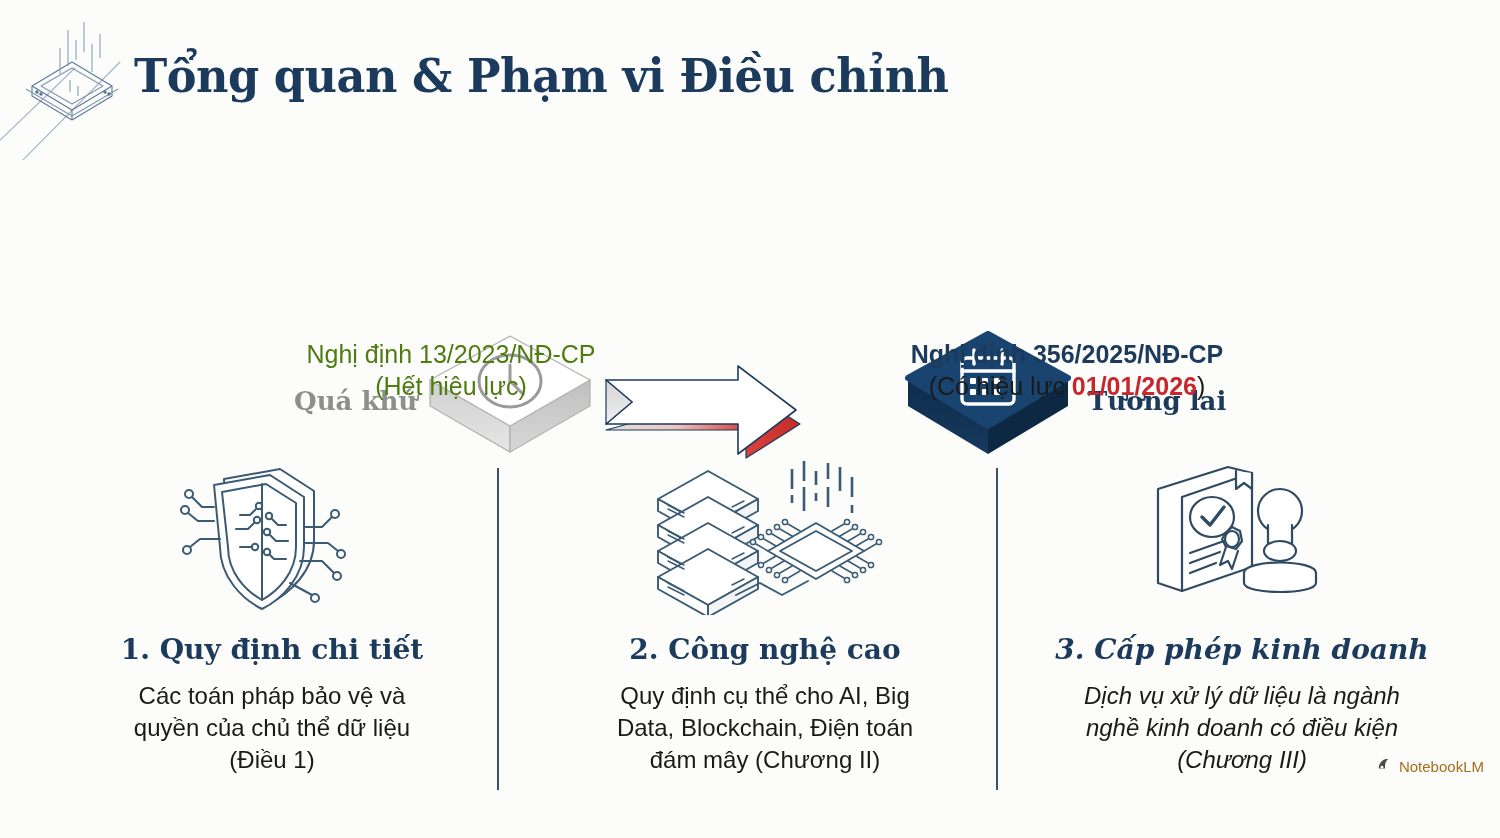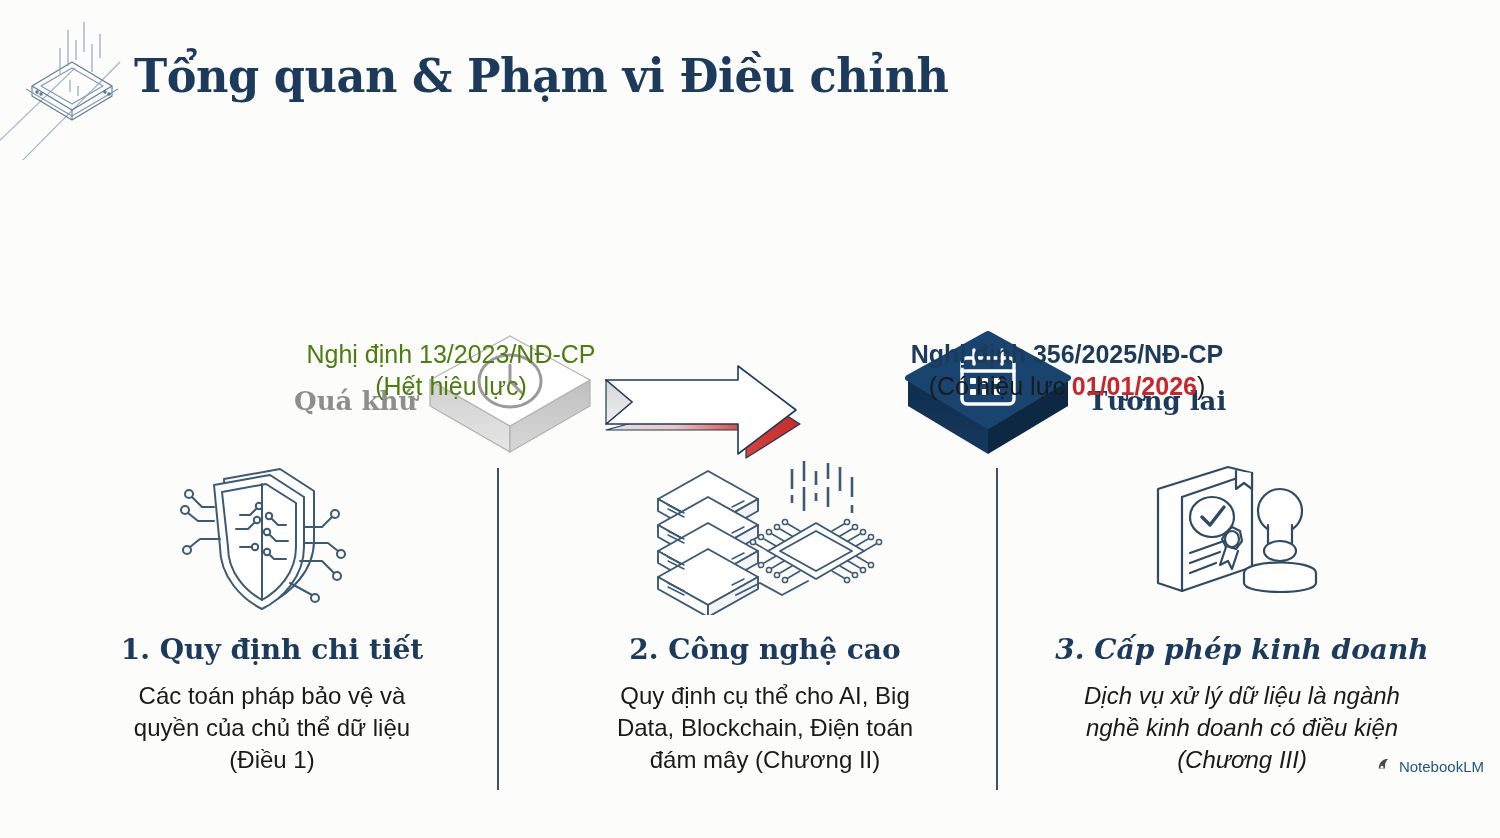--- a/index.html
+++ b/index.html
@@ -177,21 +177,21 @@
   .col-body div { white-space: nowrap; }
 
   
   .watermark {
     position: absolute;
     right: 16px;
     bottom: 10px;
     display: flex;
     align-items: center;
     gap: 6px;
-    color: #0c4a6e;
+    color: #a16207;
     font-size: 15px;
     opacity: 0.92;
   }
 </style>
 </head>
 <body>
 
 <div class="slide">
 
   <div class="corner-logo">

